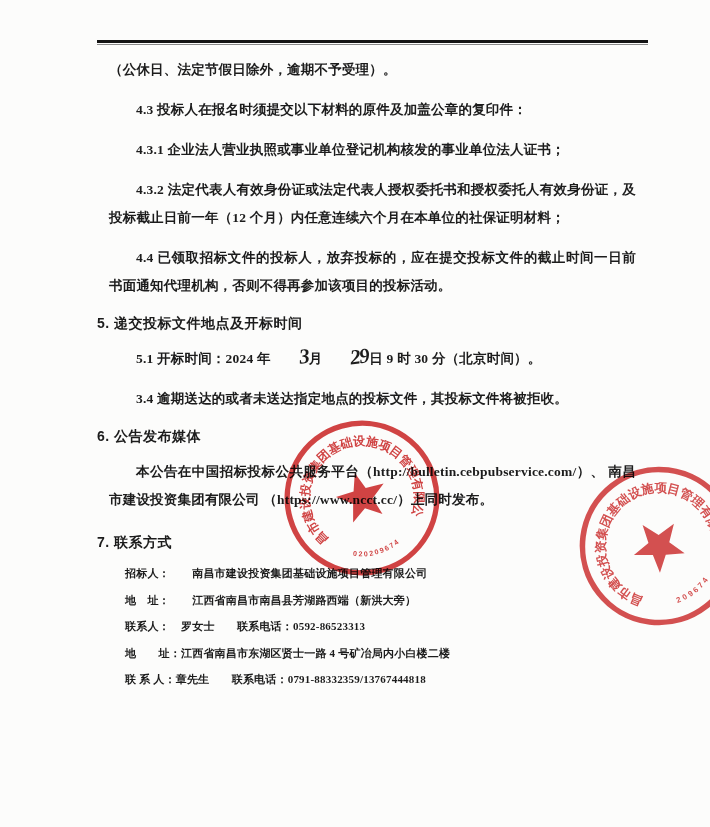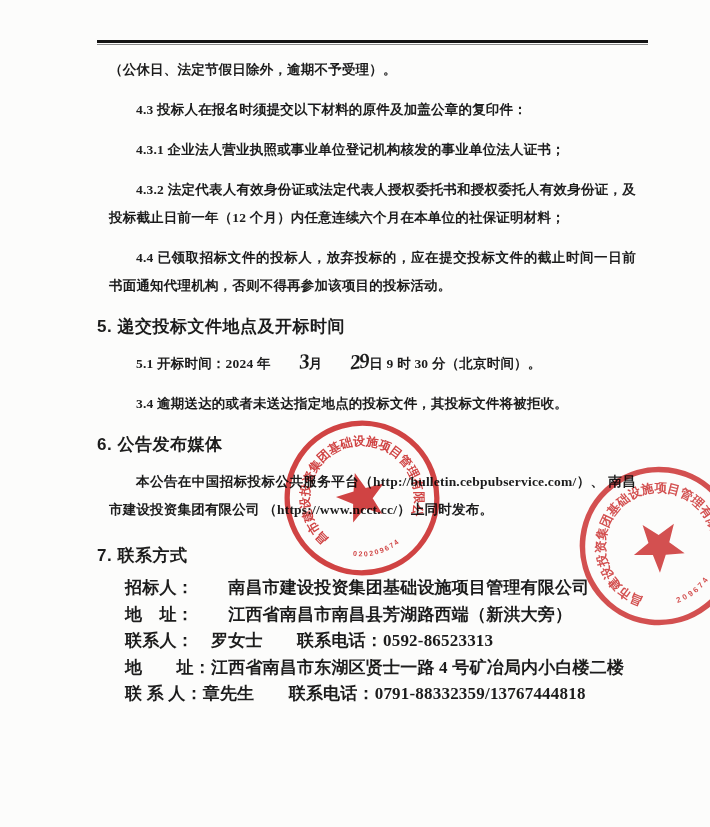--- a/index.html
+++ b/index.html
@@ -27,38 +27,38 @@
     font-weight:600;
     text-align:justify;
     letter-spacing:.2px;
     font-family:Liberation Serif, serif;
   }
   .indent{text-indent:2em;}
   .first-para{margin-top:11px;}
   h2.sec{
     margin:15px 0 8px 0;
     font-family:"Liberation Sans","DejaVu Sans",sans-serif;
-    font-size:17px;
+    font-size:14px;
     font-weight:700;
     letter-spacing:.5px;
   }
   .hand{
     display:inline-block;
     font-style:italic;
     font-weight:700;
     font-size:21px;
     line-height:1;
     letter-spacing:-1.5px;
     transform:rotate(-7deg) translateY(2px);
     padding:0 1px;
   }
   .contact{margin-left:28px;margin-top:2px;}
   .contact .row{
     margin:0;
-    font-size:17px;
+    font-size:11px;
     line-height:26.5px;
     font-weight:600;
     white-space:pre-wrap;
     letter-spacing:.2px;
   }
   .stamp{
     position:absolute;
     mix-blend-mode:multiply;
     pointer-events:none;
   }

